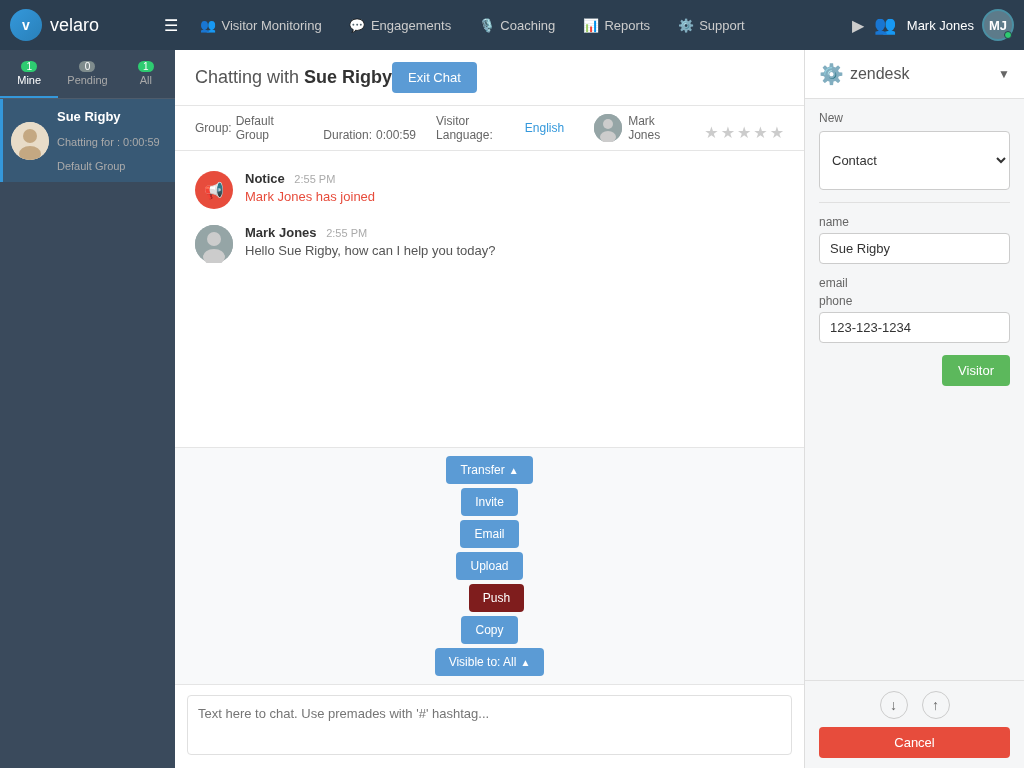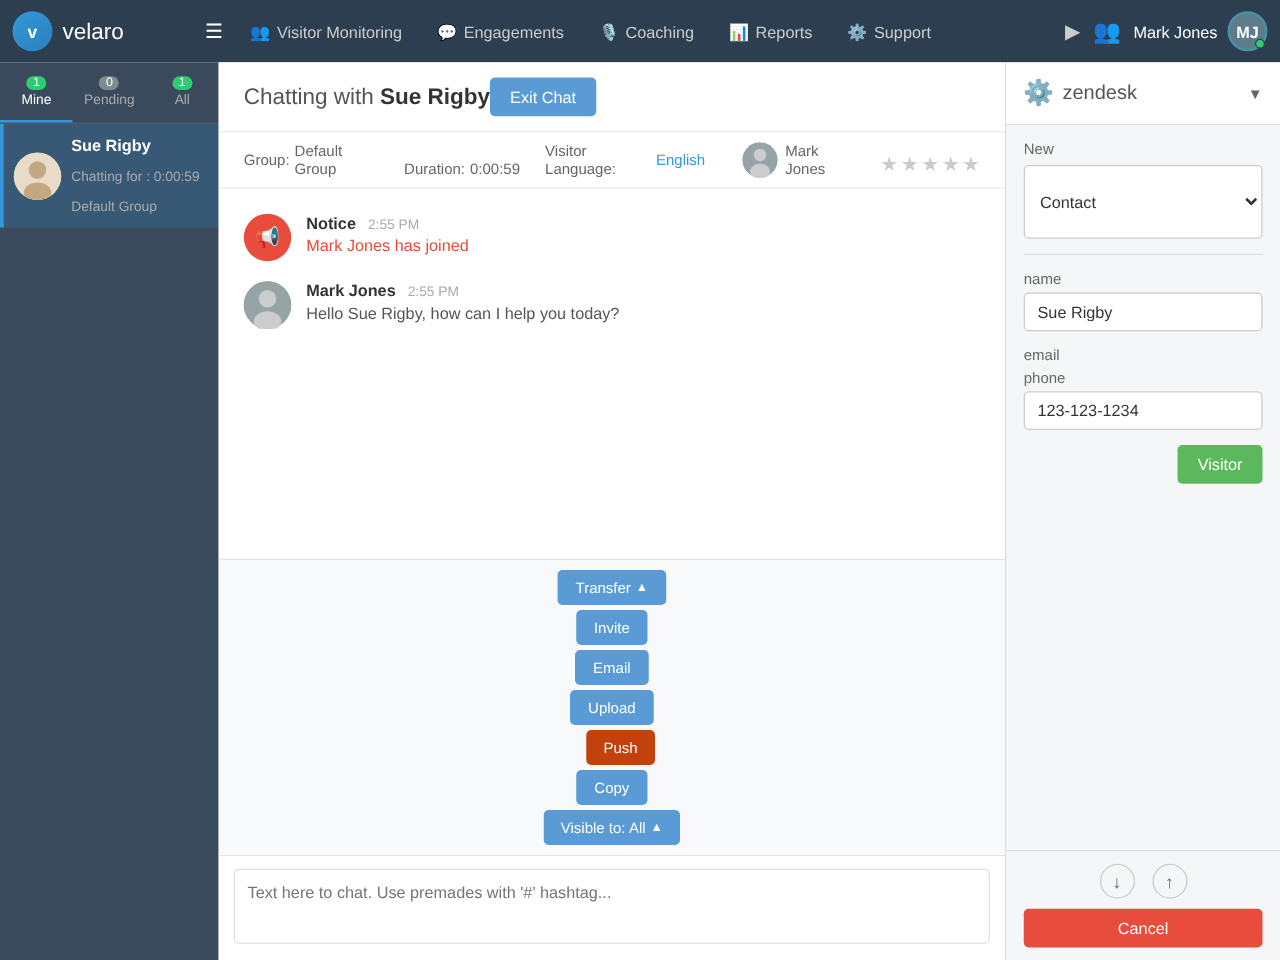--- a/index.html
+++ b/index.html
@@ -216,21 +216,21 @@
       padding: 7px 14px;
       border-radius: 4px;
       cursor: pointer;
       font-size: 12px;
       display: flex; align-items: center; gap: 4px;
     }
     .toolbar-btn.transfer { background: #5b9bd5; }
     .toolbar-btn.invite { background: #5b9bd5; }
     .toolbar-btn.email { background: #5b9bd5; }
     .toolbar-btn.upload { background: #5b9bd5; }
-    .toolbar-btn.push { background: #c2410c; margin-left: 14px; }
+    .toolbar-btn.push { background: #7f1d1d; margin-left: 14px; }
     .toolbar-btn.copy { background: #5b9bd5; }
     .toolbar-btn.visible { background: #5b9bd5; }
     .caret { font-size: 10px; }
 
     
     .chat-input-area {
       padding: 10px 12px;
       background: #fff;
     }
     .chat-input {

